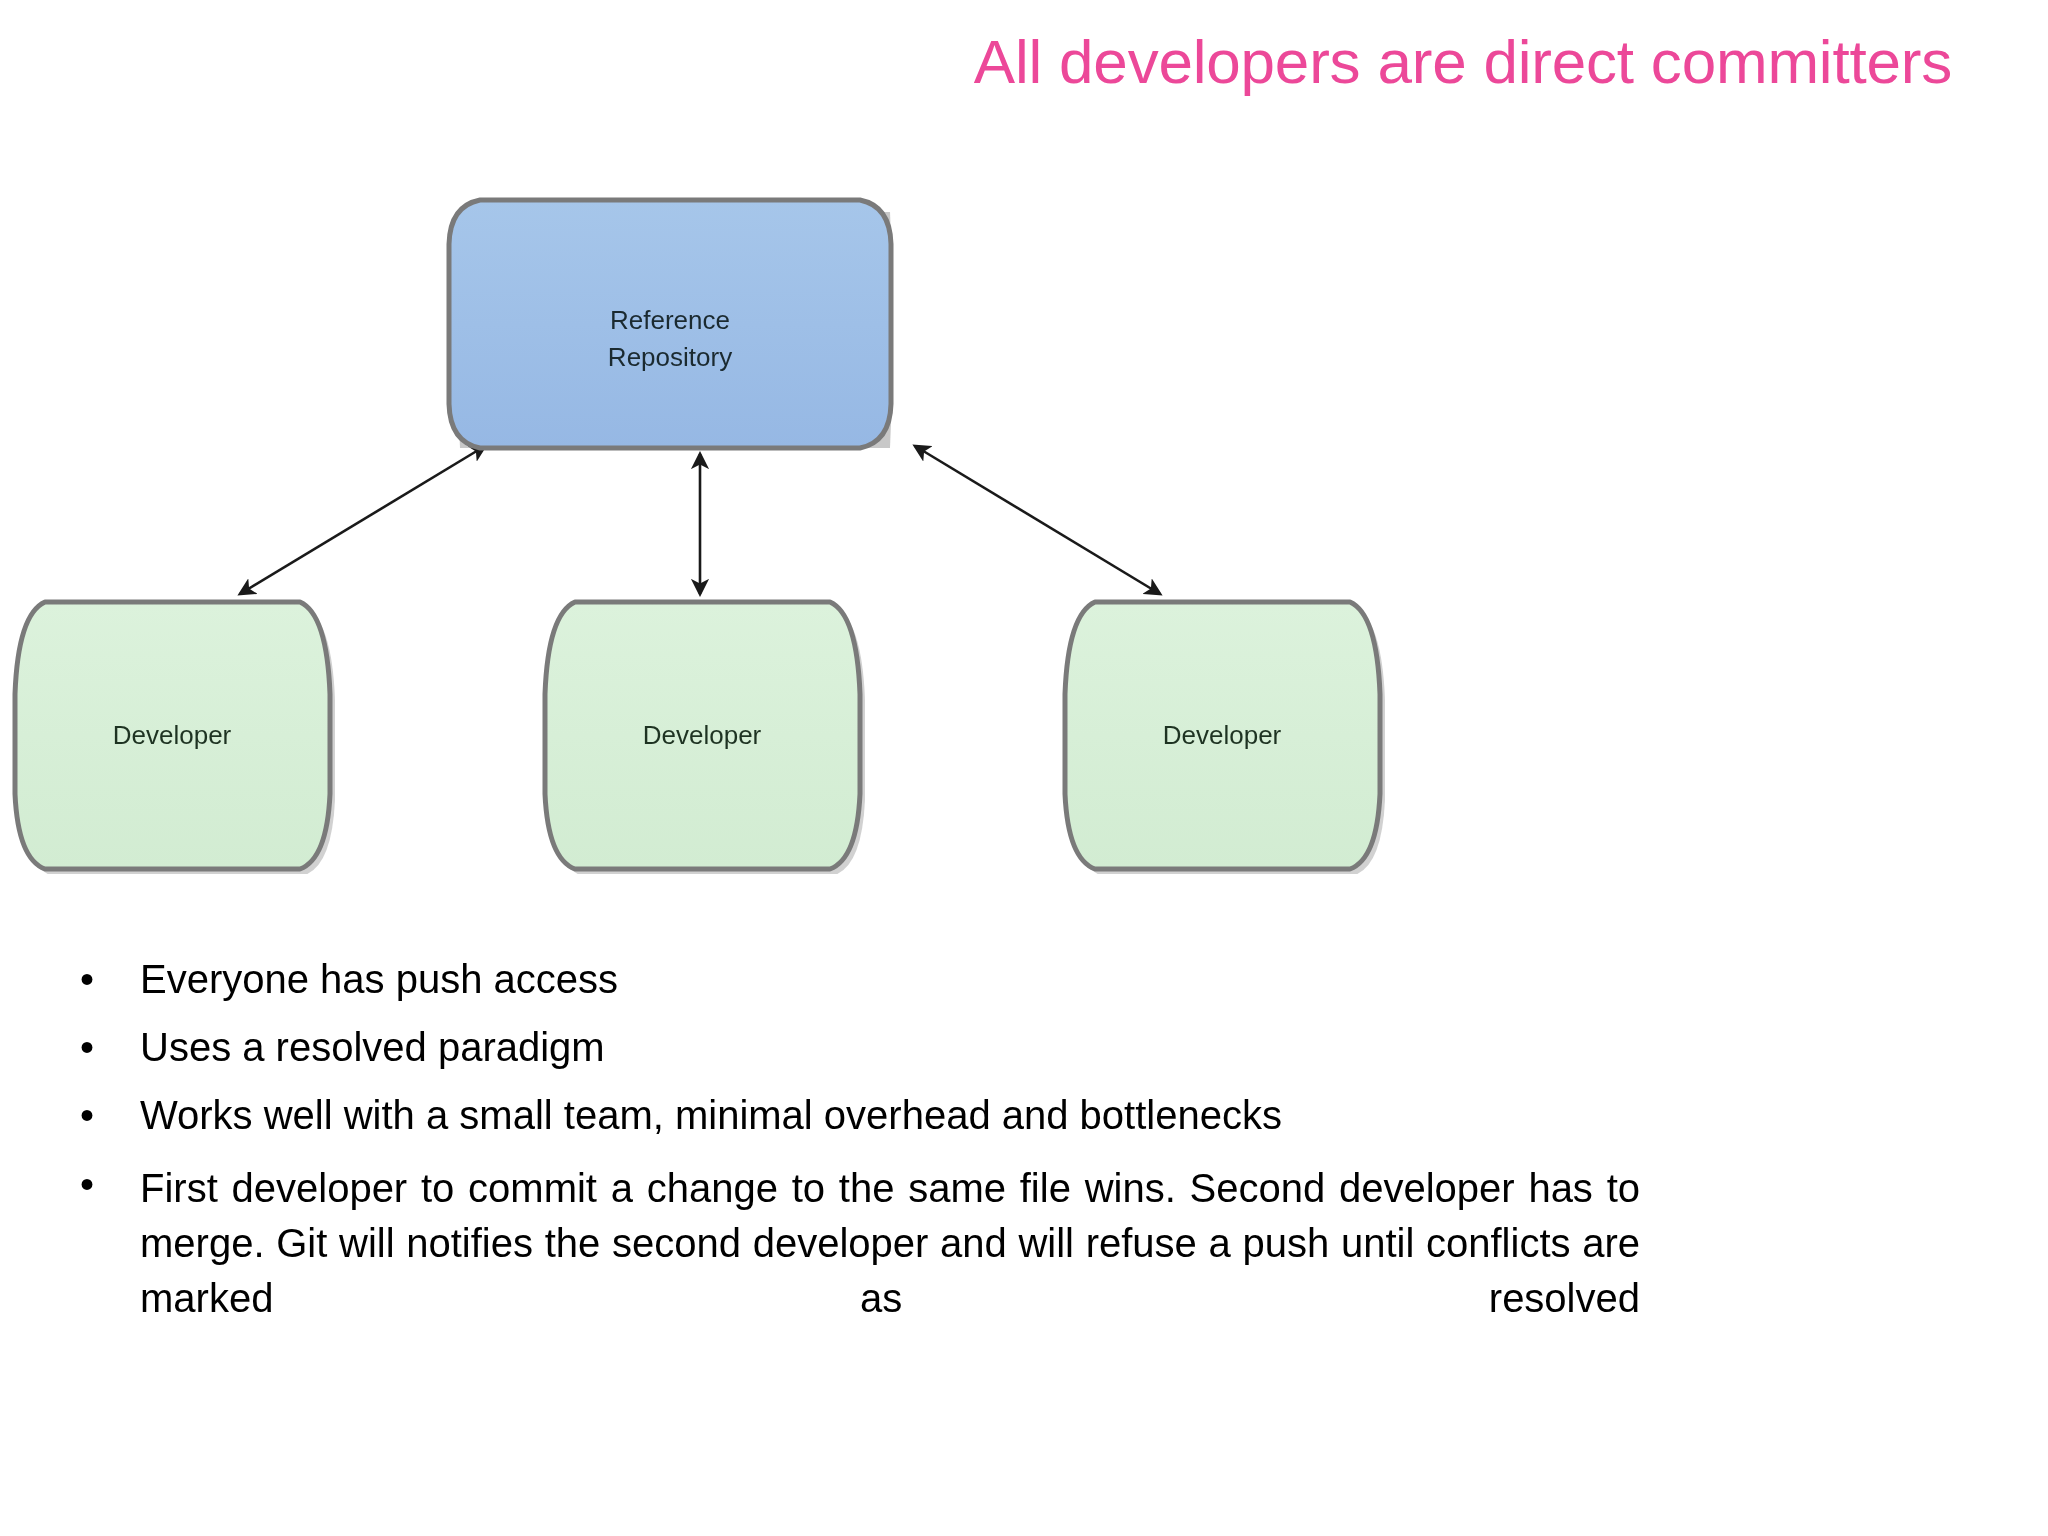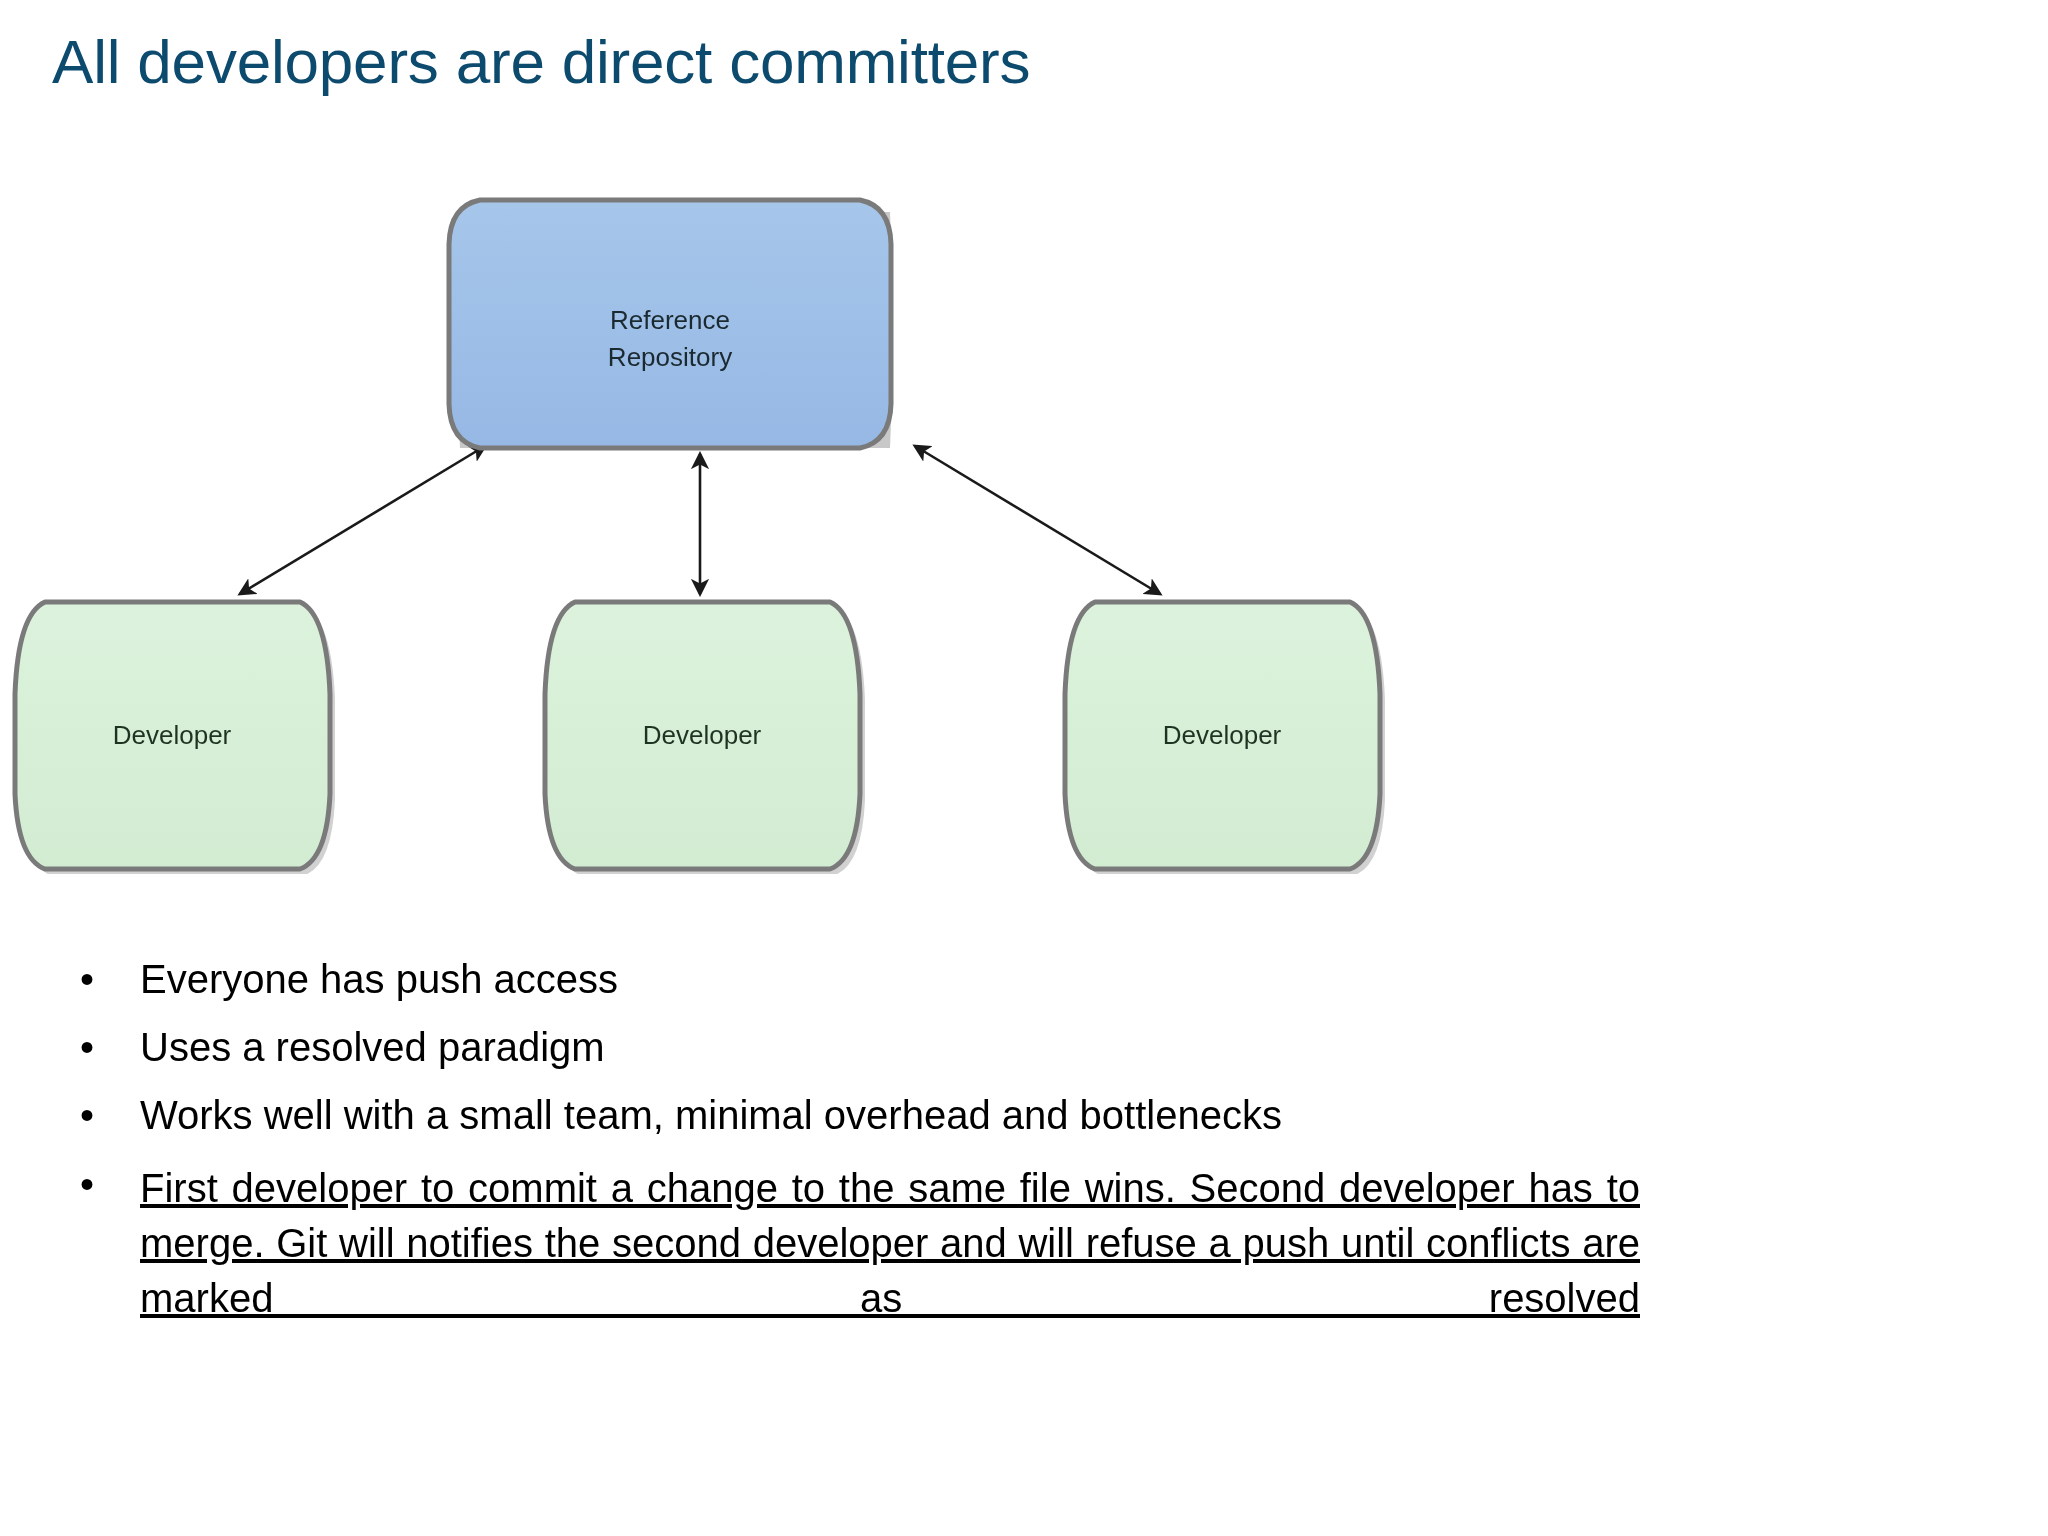--- a/index.html
+++ b/index.html
@@ -16,24 +16,25 @@
   }
 
   
   #slide-title {
     position: absolute;
     left: 52px;
     top: 26px;
     width: 1900px;
     font-size: 62px;
     line-height: 1.15;
-    color: #0c4a6e;
+    color: #ec4899;
     font-weight: 400;
     letter-spacing: -0.2px;
     white-space: nowrap;
+    text-align: right;
   }
 
   
   #diagram {
     position: absolute;
     left: 0px;
     top: 154px;
     width: 1400px;
     height: 720px;
   }
@@ -70,21 +71,20 @@
     font-size: 40px;
     line-height: 1.18;
     color: #000000;
   }
   .bullet-row .txt { display: block; margin-top: 8px; }
   .bullet-row.justified .txt {
     text-align: justify;
     text-justify: inter-word;
     width: 1500px;
     line-height: 1.38;
-    text-decoration: underline;
   }
   .bullet-row.justified .txt::after {
     content: "";
     display: inline-block;
     width: 100%;
   }
 </style>
 </head>
 <body>
 

